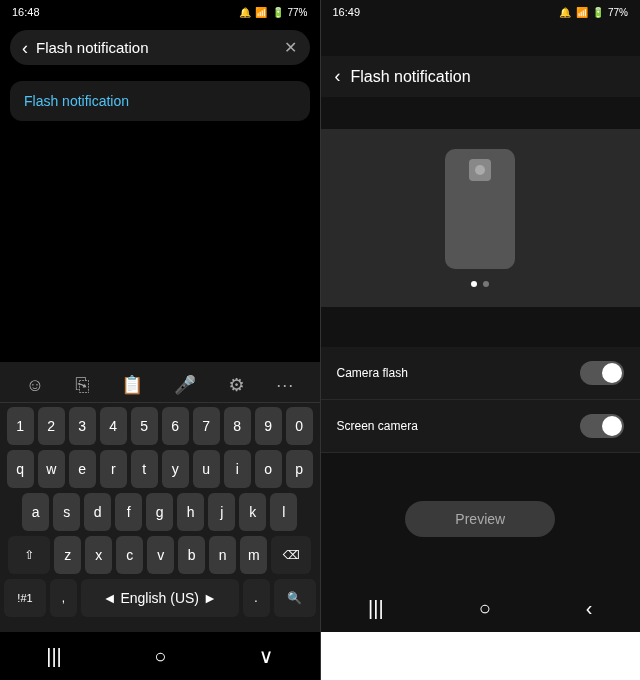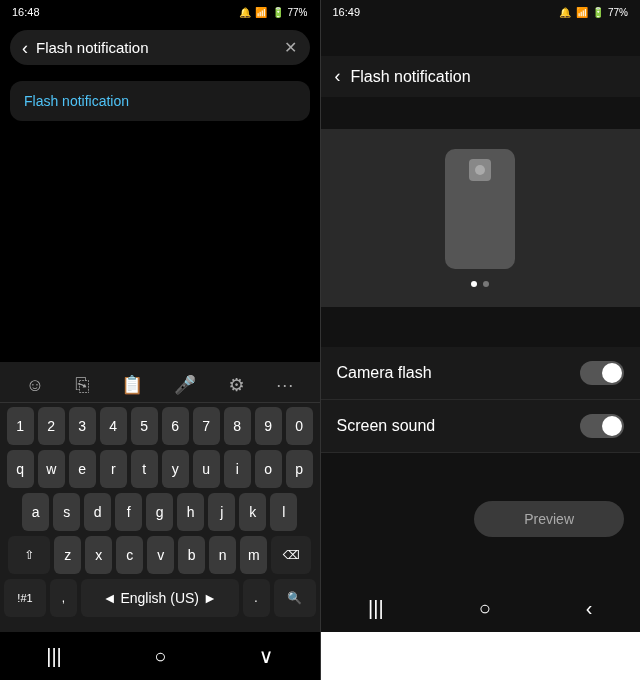--- a/index.html
+++ b/index.html
@@ -282,21 +282,21 @@
     .setting-item {
       display: flex;
       align-items: center;
       justify-content: space-between;
       padding: 14px 16px;
       border-bottom: 1px solid #2a2a2a;
     }
 
     .setting-label {
       color: #fff;
-      font-size: 16px;
+      font-size: 12px;
     }
 
     
     .toggle {
       width: 44px;
       height: 24px;
       background: #555;
       border-radius: 12px;
       position: relative;
       cursor: pointer;
@@ -309,21 +309,21 @@
       height: 20px;
       background: #fff;
       border-radius: 50%;
       top: 2px;
       right: 2px;
       transition: left 0.2s;
     }
 
     .preview-btn-container {
       display: flex;
-      justify-content: flex-end;
+      justify-content: center;
       padding: 16px;
     }
 
     .preview-btn {
       background: #3a3a3a;
       color: #aaa;
       border: none;
       border-radius: 22px;
       padding: 10px 50px;
       font-size: 14px;
@@ -483,21 +483,21 @@
     </div>
   </div>
 
 
   <div class="settings-list">
     <div class="setting-item">
       <span class="setting-label">Camera flash</span>
       <div class="toggle"></div>
     </div>
     <div class="setting-item">
-      <span class="setting-label">Screen sound</span>
+      <span class="setting-label">Screen camera</span>
       <div class="toggle"></div>
     </div>
   </div>
 
   <div class="preview-btn-container">
     <button class="preview-btn">Preview</button>
   </div>
 
   <div class="bottom-nav-right">
     <span class="nav-btn-right">|||</span>

